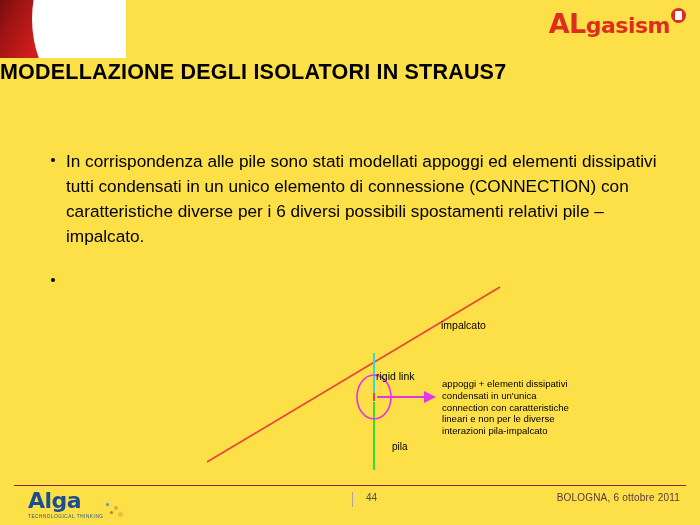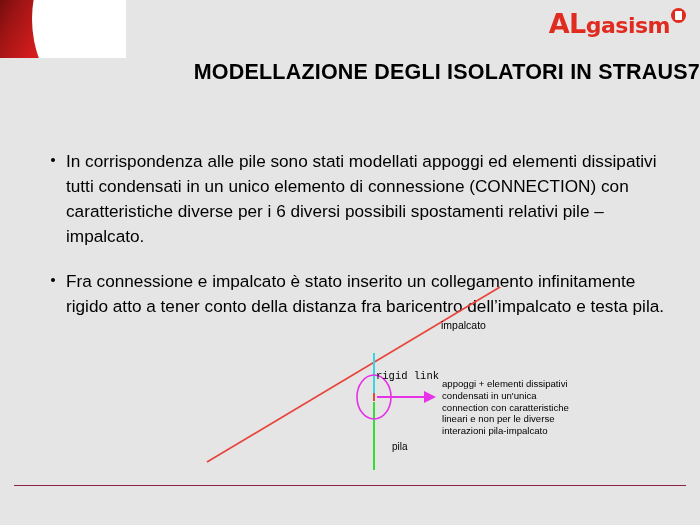--- a/index.html
+++ b/index.html
@@ -7,21 +7,21 @@
     padding: 0;
     background: #ffffff;
   }
   body {
     font-family: "Liberation Sans", sans-serif;
   }
   #slide {
     position: relative;
     width: 700px;
     height: 525px;
-    background: #e5e5e5;
+    background: #fde047;
     overflow: hidden;
   }
 
   
   .corner-swoosh {
     position: absolute;
     left: 0;
     top: 0;
     width: 126px;
     height: 58px;
@@ -89,21 +89,21 @@
     background: #ffffff;
     border-radius: 1px;
   }
 
   
   .slide-title {
     position: absolute;
     left: 0;
     right: 0;
     top: 60px;
-    text-align: right;
+    text-align: left;
     font-family: "Liberation Sans", sans-serif;
     font-size: 21.5px;
     font-weight: bold;
     color: #000000;
     letter-spacing: 0.2px;
   }
 
   
   .body-area {
     position: absolute;
@@ -151,21 +151,20 @@
   }
   .label-impalcato {
     left: 441px;
     top: 319px;
     font-size: 10.5px;
   }
   .label-rigidlink {
     left: 376px;
     top: 370px;
     font-size: 10.5px;
-    font-family: Liberation Mono, monospace;
   }
   .label-pila {
     left: 392px;
     top: 441px;
     font-size: 10px;
   }
   .label-connection {
     left: 442px;
     top: 378px;
     font-size: 9.6px;
@@ -275,21 +274,20 @@
 
   <div class="slide-title">MODELLAZIONE DEGLI ISOLATORI IN STRAUS7</div>
 
   <div class="body-area">
     <div class="bullet">
       <span class="dot"></span>
       <span>In corrispondenza alle pile sono stati modellati appoggi ed elementi dissipativi tutti condensati in un unico elemento di connessione (CONNECTION) con caratteristiche diverse per i 6 diversi possibili spostamenti relativi pile – impalcato.</span>
     </div>
     <div class="bullet">
       <span class="dot"></span>
-      <span>Fra connessione e impalcato è stato inserito un collegamento infinitamente rigido atto a tener conto della distanza fra baricentro dell’impalcato e testa pila.</span>
     </div>
   </div>
 
   <div class="diagram">
     <svg width="700" height="525" viewBox="0 0 700 525">
 
       <line x1="207" y1="462" x2="500" y2="287" stroke="#e8453c" stroke-width="1.7"></line>
 
       <line x1="374" y1="402" x2="374" y2="470" stroke="#33dd33" stroke-width="2"></line>
 
@@ -303,14 +301,29 @@
       <polygon points="424,391 436,397 424,403" fill="#e832e8"></polygon>
     </svg>
 
     <div class="diag-label label-impalcato">impalcato</div>
     <div class="diag-label label-rigidlink">rigid link</div>
     <div class="diag-label label-pila">pila</div>
     <div class="diag-label label-connection">appoggi + elementi dissipativi condensati in un'unica connection con caratteristiche lineari e non per le diverse interazioni pila-impalcato</div>
   </div>
 
   <div class="footer-rule"></div>
+  <div class="footer">
+    <div class="alga-logo">
+      <div class="alga-word">Alga</div>
+      <div class="alga-tag">TECHNOLOGICAL THINKING</div>
+      <div class="dots">
+        <i class="d1"></i>
+        <i class="d2"></i>
+        <i class="d3"></i>
+        <i class="d4"></i>
+      </div>
+    </div>
+    <div class="page-sep"></div>
+    <div class="page-number">44</div>
+    <div class="footer-place">BOLOGNA, 6 ottobre 2011</div>
+  </div>
 
 </div>
 
 </body></html>

